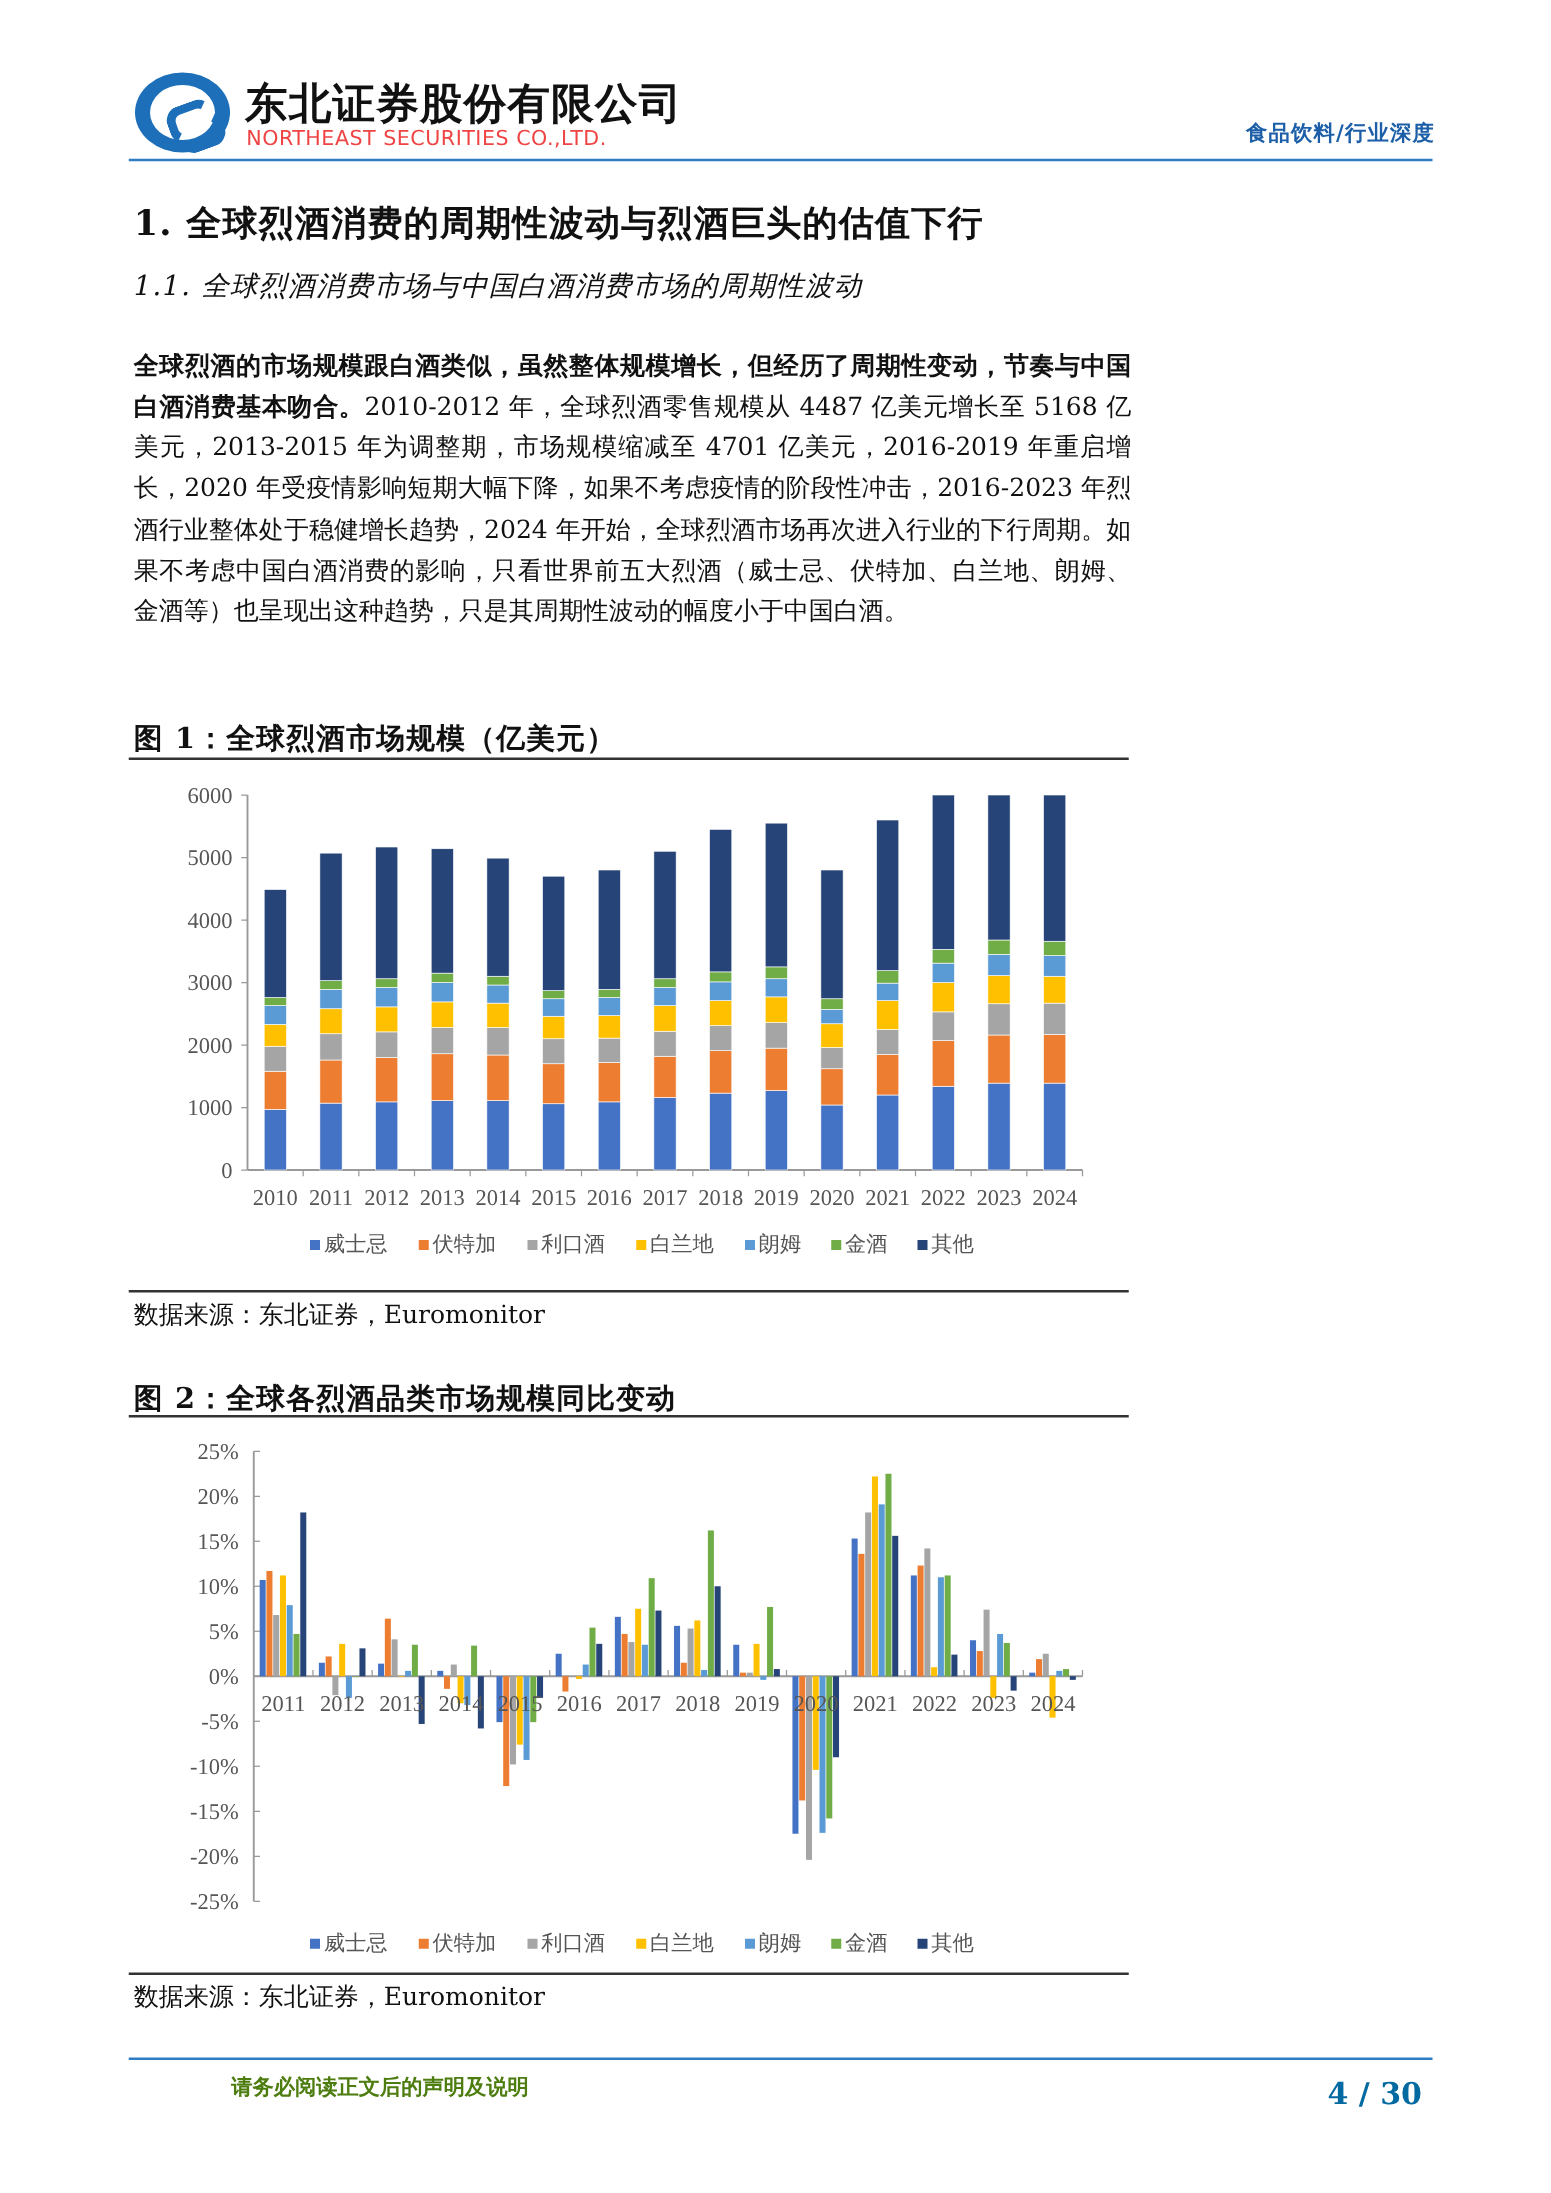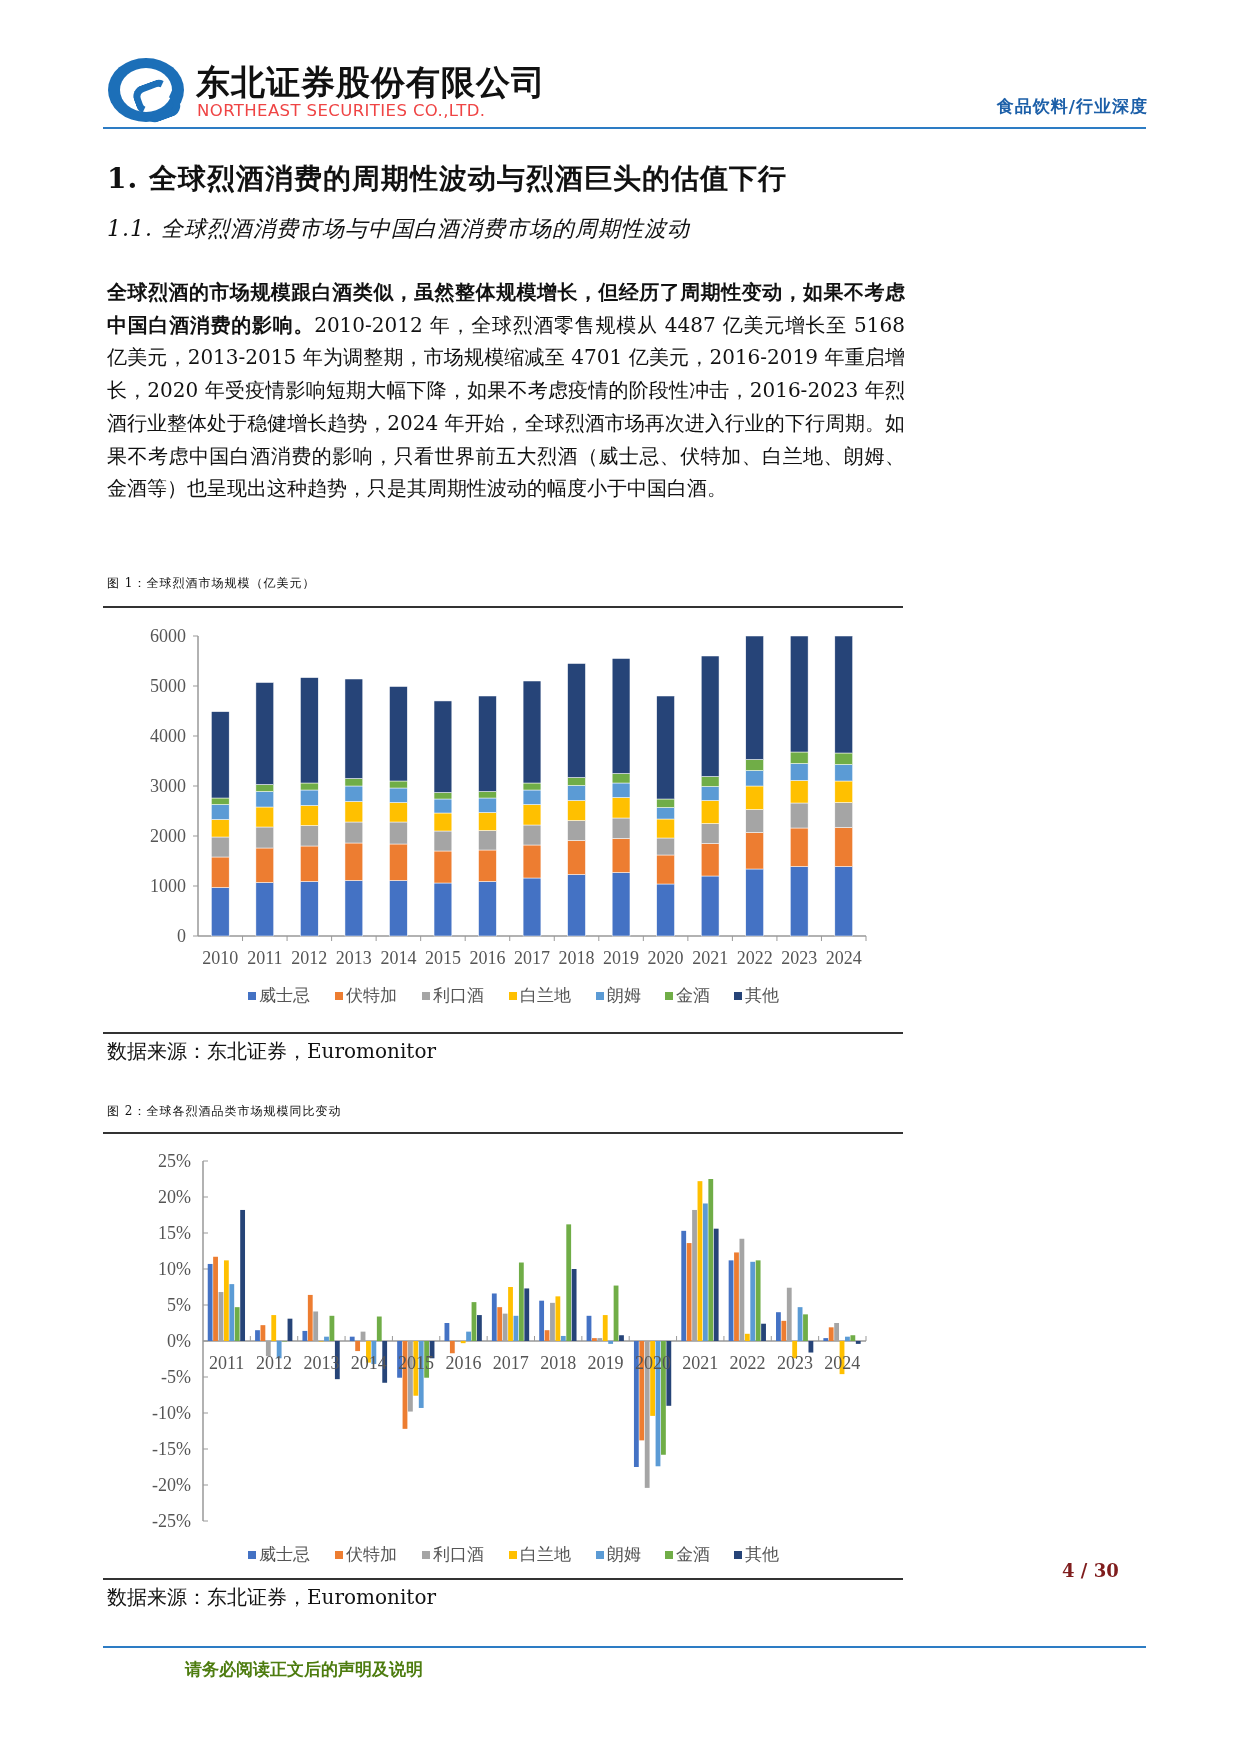--- a/index.html
+++ b/index.html
@@ -10,45 +10,45 @@
   .logo-s{position:absolute;left:14px;top:14px;width:24px;height:16px;border:7px solid #1c6fb8;border-radius:12px;border-right-color:transparent;border-bottom-color:transparent;transform:rotate(-20deg);}
   .logo-s2{position:absolute;left:22px;top:24px;width:24px;height:14px;border:7px solid #1c6fb8;border-radius:12px;border-left-color:transparent;border-top-color:transparent;transform:rotate(-20deg);}
   .co-cn{left:196px;top:60px;font-family:"DejaVu Sans",sans-serif;font-weight:bold;font-size:34px;letter-spacing:1px;color:#111;}
   .co-en{left:197px;top:101px;font-family:"DejaVu Sans",sans-serif;font-weight:normal;font-size:16.5px;letter-spacing:0.4px;color:#ef4444;}
   .section-tag{right:93px;top:95px;font-size:17px;color:#1c5fa8;font-weight:bold;letter-spacing:1px;}
   .rule-blue{left:103px;width:1043px;height:2px;background:#2d7cc4;}
   .h1{left:107px;top:160px;font-size:28px;font-weight:bold;letter-spacing:1px;}
   .h2{left:107px;top:214px;font-size:22px;letter-spacing:1px;font-style:italic;}
   .para{left:107px;top:276px;width:798px;font-size:20px;line-height:32.7px;text-align:justify;}
   .para b{font-weight:bold;}
-  .fig-title{left:107px;font-size:12px;font-weight:normal;letter-spacing:1px;}
+  .fig-title{left:107px;font-size:23px;font-weight:bold;letter-spacing:1px;}
   .rule-dark{left:103px;width:800px;height:1.5px;background:#333;}
   .source{left:107px;font-size:20px;}
   .footer-note{left:185px;top:1658px;font-size:17px;color:#4d7c0f;font-weight:bold;}
-  .page-num{left:1062px;top:1560px;font-size:18px;color:#7f1d1d;font-weight:bold;}
+  .page-num{left:1062px;top:1660px;font-size:24px;color:#0369a1;font-weight:bold;}
   svg text{font-family:"Liberation Serif","DejaVu Serif",serif;}
 </style>
 </head>
 <body>
 
 <div class="abs logo-circle">
   <div class="logo-inner">
       <div class="logo-s"></div>
       <div class="logo-s2"></div>
     </div>
 </div>
 <div class="abs co-cn">东北证券股份有限公司</div>
 <div class="abs co-en">NORTHEAST SECURITIES CO.,LTD.</div>
 <div class="abs section-tag">食品饮料/行业深度</div>
 <div class="abs rule-blue" style="top:127px;"></div>
 
 <div class="abs h1">1.  全球烈酒消费的周期性波动与烈酒巨头的估值下行</div>
 <div class="abs h2">1.1.  全球烈酒消费市场与中国白酒消费市场的周期性波动</div>
 
-<div class="abs para"><b>全球烈酒的市场规模跟白酒类似，虽然整体规模增长，但经历了周期性变动，如果不考虑中国白酒消费的影响。</b><span>2010-2012 年，全球烈酒零售规模从 4487 亿美元增长至 5168 亿美元，2013-2015 年为调整期，市场规模缩减至 4701 亿美元，2016-2019 年重启增长，2020 年受疫情影响短期大幅下降，如果不考虑疫情的阶段性冲击，2016-2023 年烈酒行业整体处于稳健增长趋势，2024 年开始，全球烈酒市场再次进入行业的下行周期。如果不考虑中国白酒消费的影响，只看世界前五大烈酒（威士忌、伏特加、白兰地、朗姆、金酒等）也呈现出这种趋势，只是其周期性波动的幅度小于中国白酒。</span></div>
+<div class="abs para"><b>全球烈酒的市场规模跟白酒类似，虽然整体规模增长，但经历了周期性变动，节奏与中国白酒消费基本吻合。</b><span>2010-2012 年，全球烈酒零售规模从 4487 亿美元增长至 5168 亿美元，2013-2015 年为调整期，市场规模缩减至 4701 亿美元，2016-2019 年重启增长，2020 年受疫情影响短期大幅下降，如果不考虑疫情的阶段性冲击，2016-2023 年烈酒行业整体处于稳健增长趋势，2024 年开始，全球烈酒市场再次进入行业的下行周期。如果不考虑中国白酒消费的影响，只看世界前五大烈酒（威士忌、伏特加、白兰地、朗姆、金酒等）也呈现出这种趋势，只是其周期性波动的幅度小于中国白酒。</span></div>
 
 <div class="abs fig-title" style="top:575px;">图 1：全球烈酒市场规模（亿美元）</div>
 <div class="abs rule-dark" style="top:606px;"></div>
 <svg class="abs" id="chart1" style="left:103px;top:612px;" width="800" height="420">
     <line x1="95" y1="24" x2="95" y2="324" stroke="#999" stroke-width="1.5"></line>
     <line x1="95" y1="324" x2="763" y2="324" stroke="#999" stroke-width="1.5"></line>
     <line x1="90" y1="324" x2="95" y2="324" stroke="#999"></line>
     <text x="83" y="330" text-anchor="end" font-size="18" fill="#555">0</text>
     <line x1="90" y1="274" x2="95" y2="274" stroke="#999"></line>
     <text x="83" y="280" text-anchor="end" font-size="18" fill="#555">1000</text>

